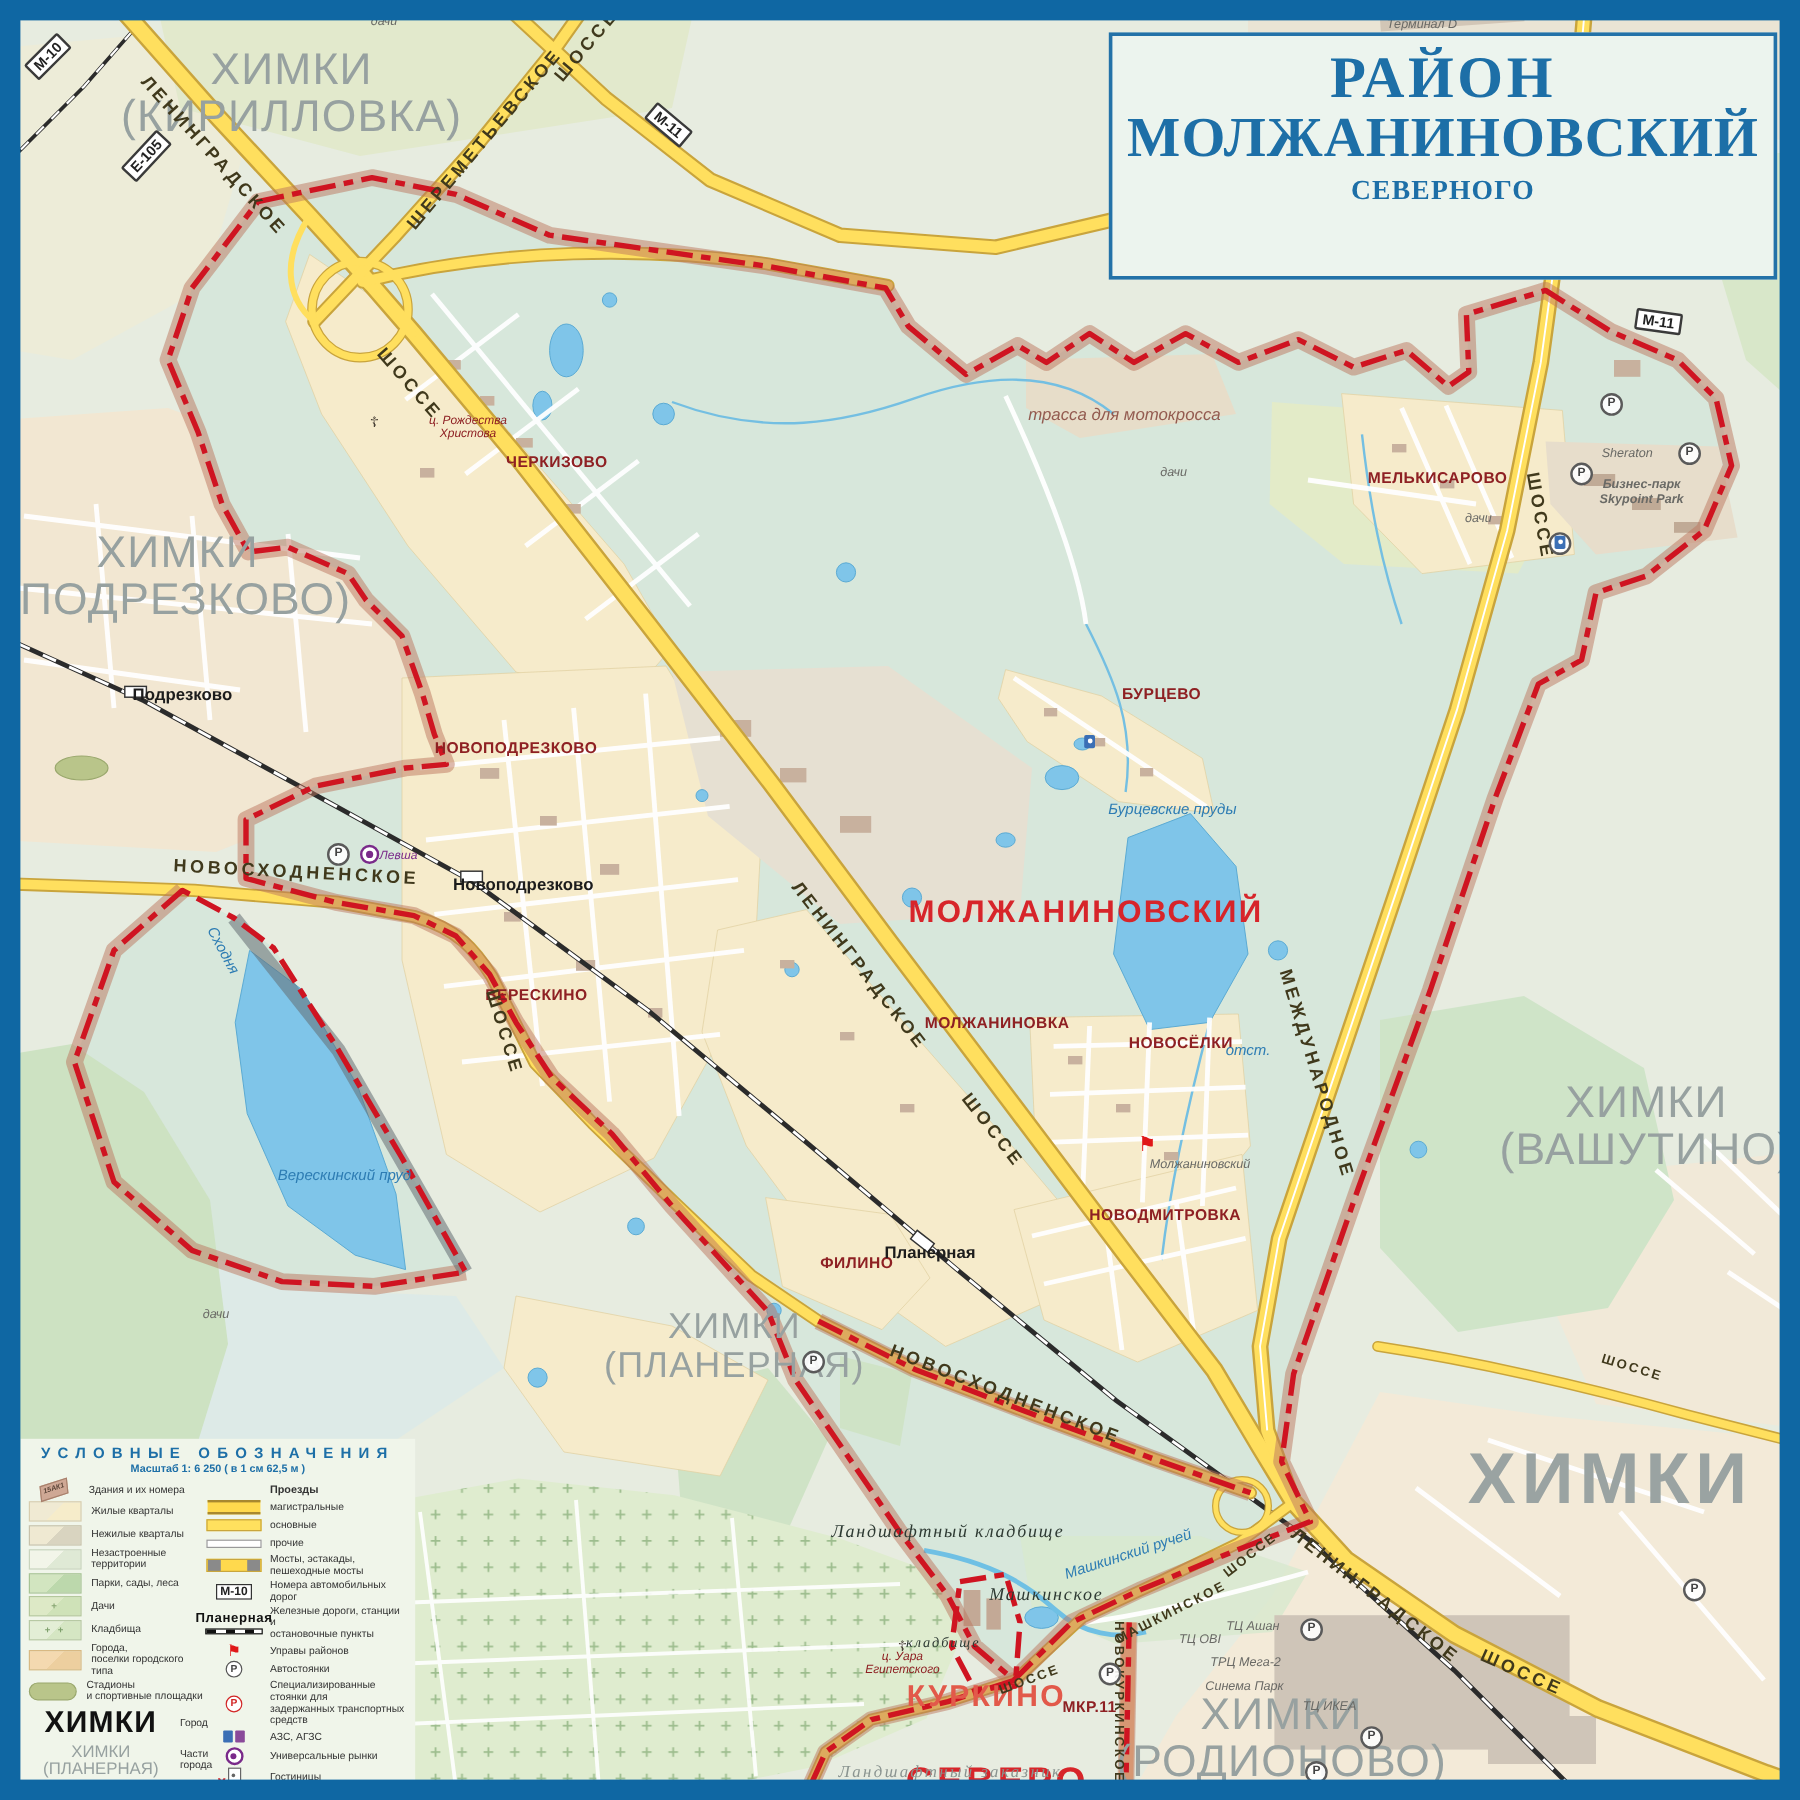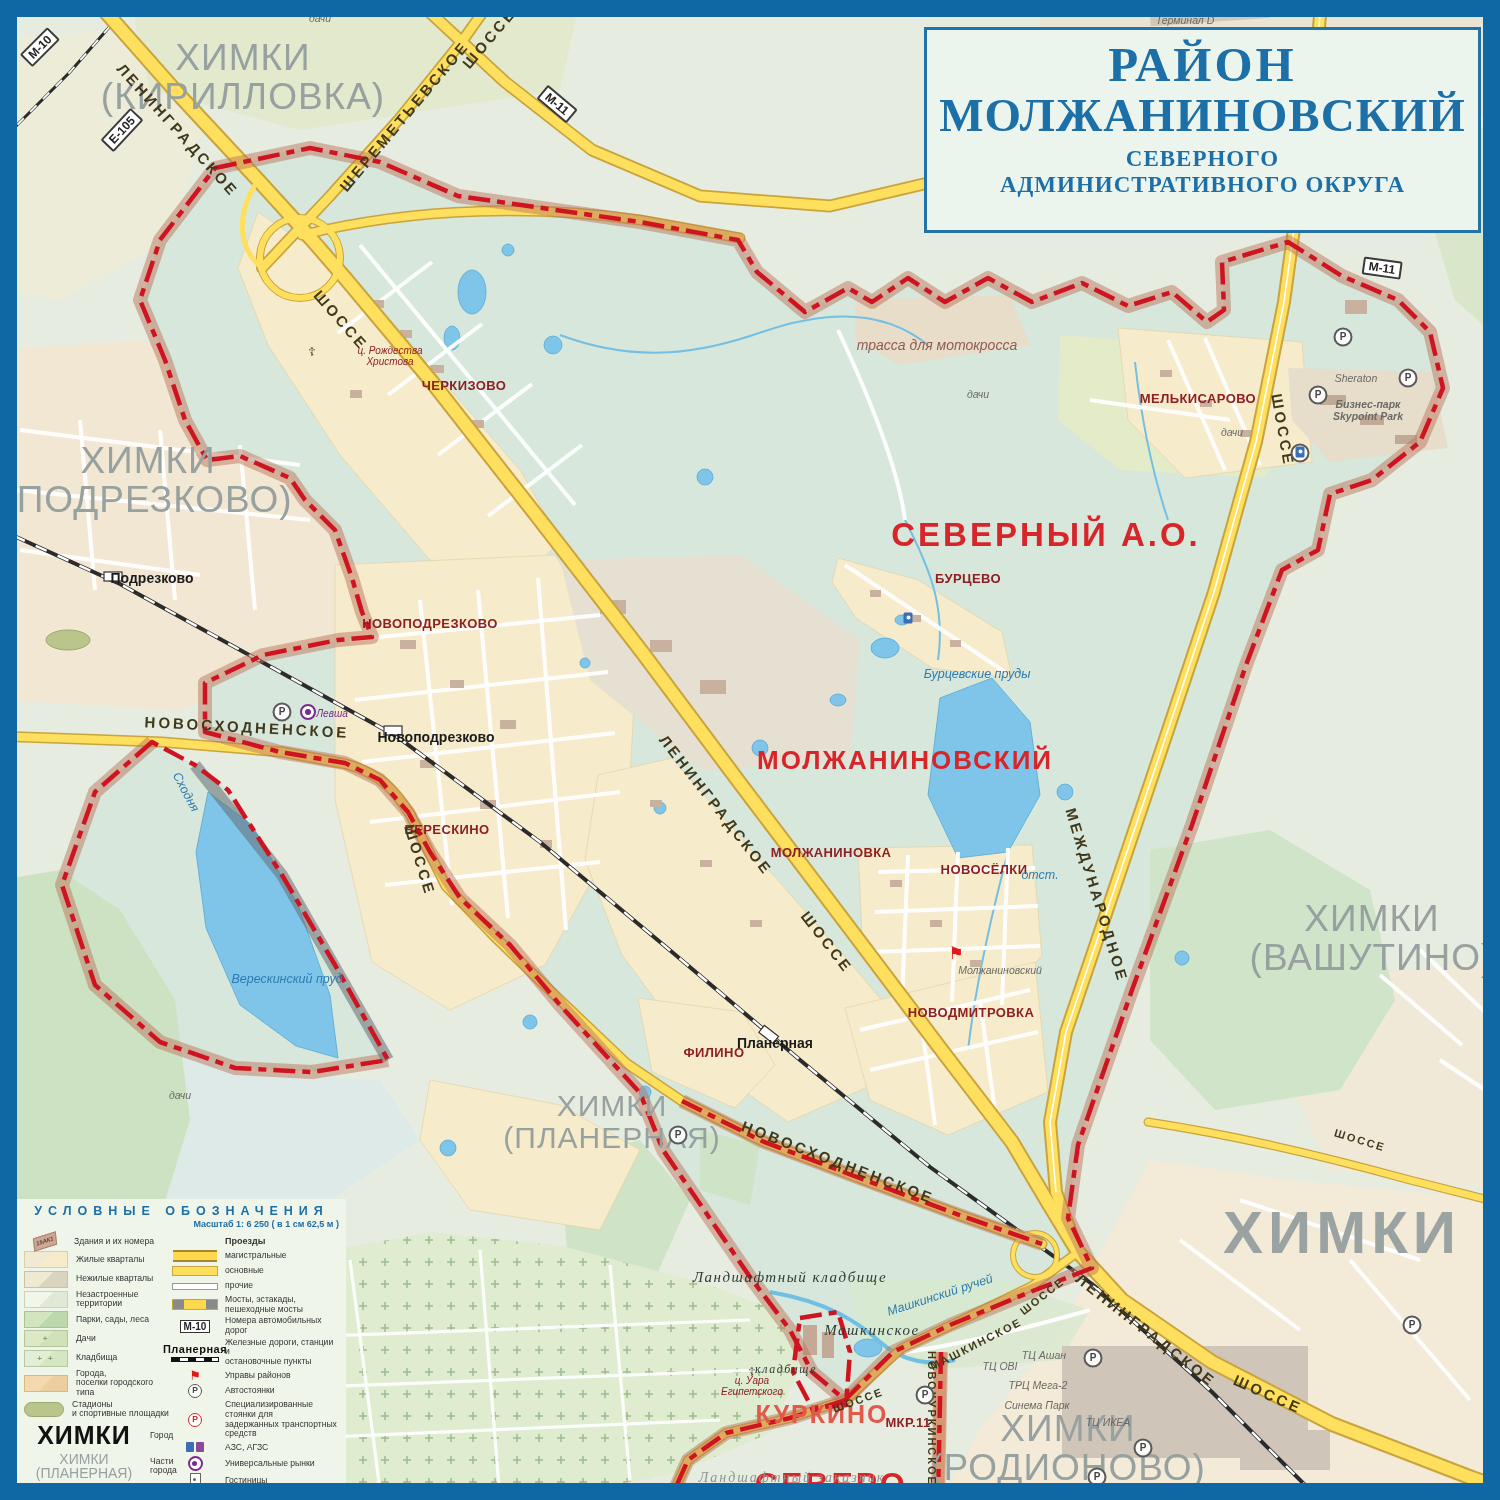--- a/index.html
+++ b/index.html
@@ -51,21 +51,21 @@
   .titlebox .t1{font-size:49px;font-weight:700;letter-spacing:3px;line-height:1.04;}
   .titlebox .t2{font-size:47px;font-weight:700;letter-spacing:1px;line-height:1.04;}
   .titlebox .t3{font-size:23px;font-weight:700;letter-spacing:1px;margin-top:6px;line-height:1.15;}
   .titlebox .t4{font-size:23px;font-weight:700;letter-spacing:1px;line-height:1.15;}
   .titlebox .t5{font-size:22px;font-weight:700;letter-spacing:1px;line-height:1.2;}
 
   
   .legend{position:absolute;left:17px;top:1199px;width:329px;height:285px;background:#f0f5ea;
           z-index:55;box-sizing:border-box;padding:5px 7px 3px 7px;overflow:hidden;}
   .lg-title{color:#1d6fa7;font-size:12.5px;font-weight:700;letter-spacing:6px;text-align:center;}
-  .lg-scale{color:#1d6fa7;font-size:9px;font-weight:700;text-align:right;margin-top:1px;}
+  .lg-scale{color:#1d6fa7;font-size:9px;font-weight:700;text-align:center;margin-top:1px;}
   .lg-cols{display:flex;margin-top:3px;}
   .lg-left{width:148px;flex:none;}
   .lg-right{flex:1;}
   .lg-row{display:flex;align-items:center;margin:2.2px 0;min-height:13px;}
   .lg-row .txt{font-size:8.6px;color:#333;line-height:1.12;white-space:pre-line;}
   .lg-row .txt.b{font-weight:700;font-size:9px;}
   .sw{width:42px;height:15px;margin-right:8px;flex:none;display:flex;align-items:center;justify-content:center;
       font-size:8px;color:#7ea06c;font-weight:700;letter-spacing:2px;}
   .sw-bld{background:none;}
   .sw-bld i{display:block;width:22px;height:11px;background:#cfa895;border:1px solid #a8806c;transform:rotate(-18deg) skewX(-12deg);
@@ -338,21 +338,20 @@
 (КИРИЛЛОВКА)</div>
         <div class="lbl area" style="left: 148px; top: 480px; transform: translate(-50%, -50%) rotate(0deg);">ХИМКИ
 (ПОДРЕЗКОВО)</div>
         <div class="lbl area" style="left: 1372px; top: 938px; transform: translate(-50%, -50%) rotate(0deg);">ХИМКИ
 (ВАШУТИНО)</div>
         <div class="lbl area area-sm" style="left: 612px; top: 1122px; transform: translate(-50%, -50%) rotate(0deg);">ХИМКИ
 (ПЛАНЕРНАЯ)</div>
         <div class="lbl area" style="left: 1068px; top: 1448px; transform: translate(-50%, -50%) rotate(0deg);">ХИМКИ
 (РОДИОНОВО)</div>
         <div class="lbl area-big" style="left: 1342px; top: 1232px; transform: translate(-50%, -50%) rotate(0deg);">ХИМКИ</div>
-        <div class="lbl ao" style="left: 1046px; top: 535px; transform: translate(-50%, -50%) rotate(0deg);">СЕВЕРНЫЙ А.О.</div>
         <div class="lbl ao ao-sm" style="left: 838px; top: 1458px; transform: translate(-50%, -50%) rotate(0deg);">СЕВЕРО-
 -ЗАПАДНЫЙ А.О.</div>
         <div class="lbl district-big" style="left: 905px; top: 760px; transform: translate(-50%, -50%) rotate(0deg);">МОЛЖАНИНОВСКИЙ</div>
         <div class="lbl kurkino" style="left: 822px; top: 1414px; transform: translate(-50%, -50%) rotate(0deg);">КУРКИНО</div>
         <div class="lbl loc" style="left: 464px; top: 385px; transform: translate(-50%, -50%) rotate(0deg);">ЧЕРКИЗОВО</div>
         <div class="lbl loc" style="left: 430px; top: 623px; transform: translate(-50%, -50%) rotate(0deg);">НОВОПОДРЕЗКОВО</div>
         <div class="lbl loc" style="left: 447px; top: 829px; transform: translate(-50%, -50%) rotate(0deg);">ВЕРЕСКИНО</div>
         <div class="lbl loc" style="left: 968px; top: 578px; transform: translate(-50%, -50%) rotate(0deg);">БУРЦЕВО</div>
         <div class="lbl loc" style="left: 1198px; top: 398px; transform: translate(-50%, -50%) rotate(0deg);">МЕЛЬКИСАРОВО</div>
         <div class="lbl loc" style="left: 831px; top: 852px; transform: translate(-50%, -50%) rotate(0deg);">МОЛЖАНИНОВКА</div>
@@ -431,21 +430,20 @@
         <div class="fuelicon" style="left: 1300px; top: 452px;"></div>
         <div class="churchicon" style="left: 312px; top: 352px;">☦</div>
         <div class="churchicon" style="left: 752px; top: 1372px;">☦</div>
       </div>
   </div>
 
   <div class="titlebox">
     <div class="t1">РАЙОН</div>
     <div class="t2">МОЛЖАНИНОВСКИЙ</div>
     <div class="t3">СЕВЕРНОГО</div>
-    <div class="t4">АДМИНИСТРАТИВНОГО ОКРУГА</div>
   </div>
 
   <div class="legend">
     <div class="lg-title">УСЛОВНЫЕ ОБОЗНАЧЕНИЯ</div>
     <div class="lg-scale">Масштаб    1: 6 250 ( в 1 см  62,5 м )</div>
     <div class="lg-cols">
       <div class="lg-left">
         <div>
             <div class="lg-row">
               <span class="sw sw-bld">

